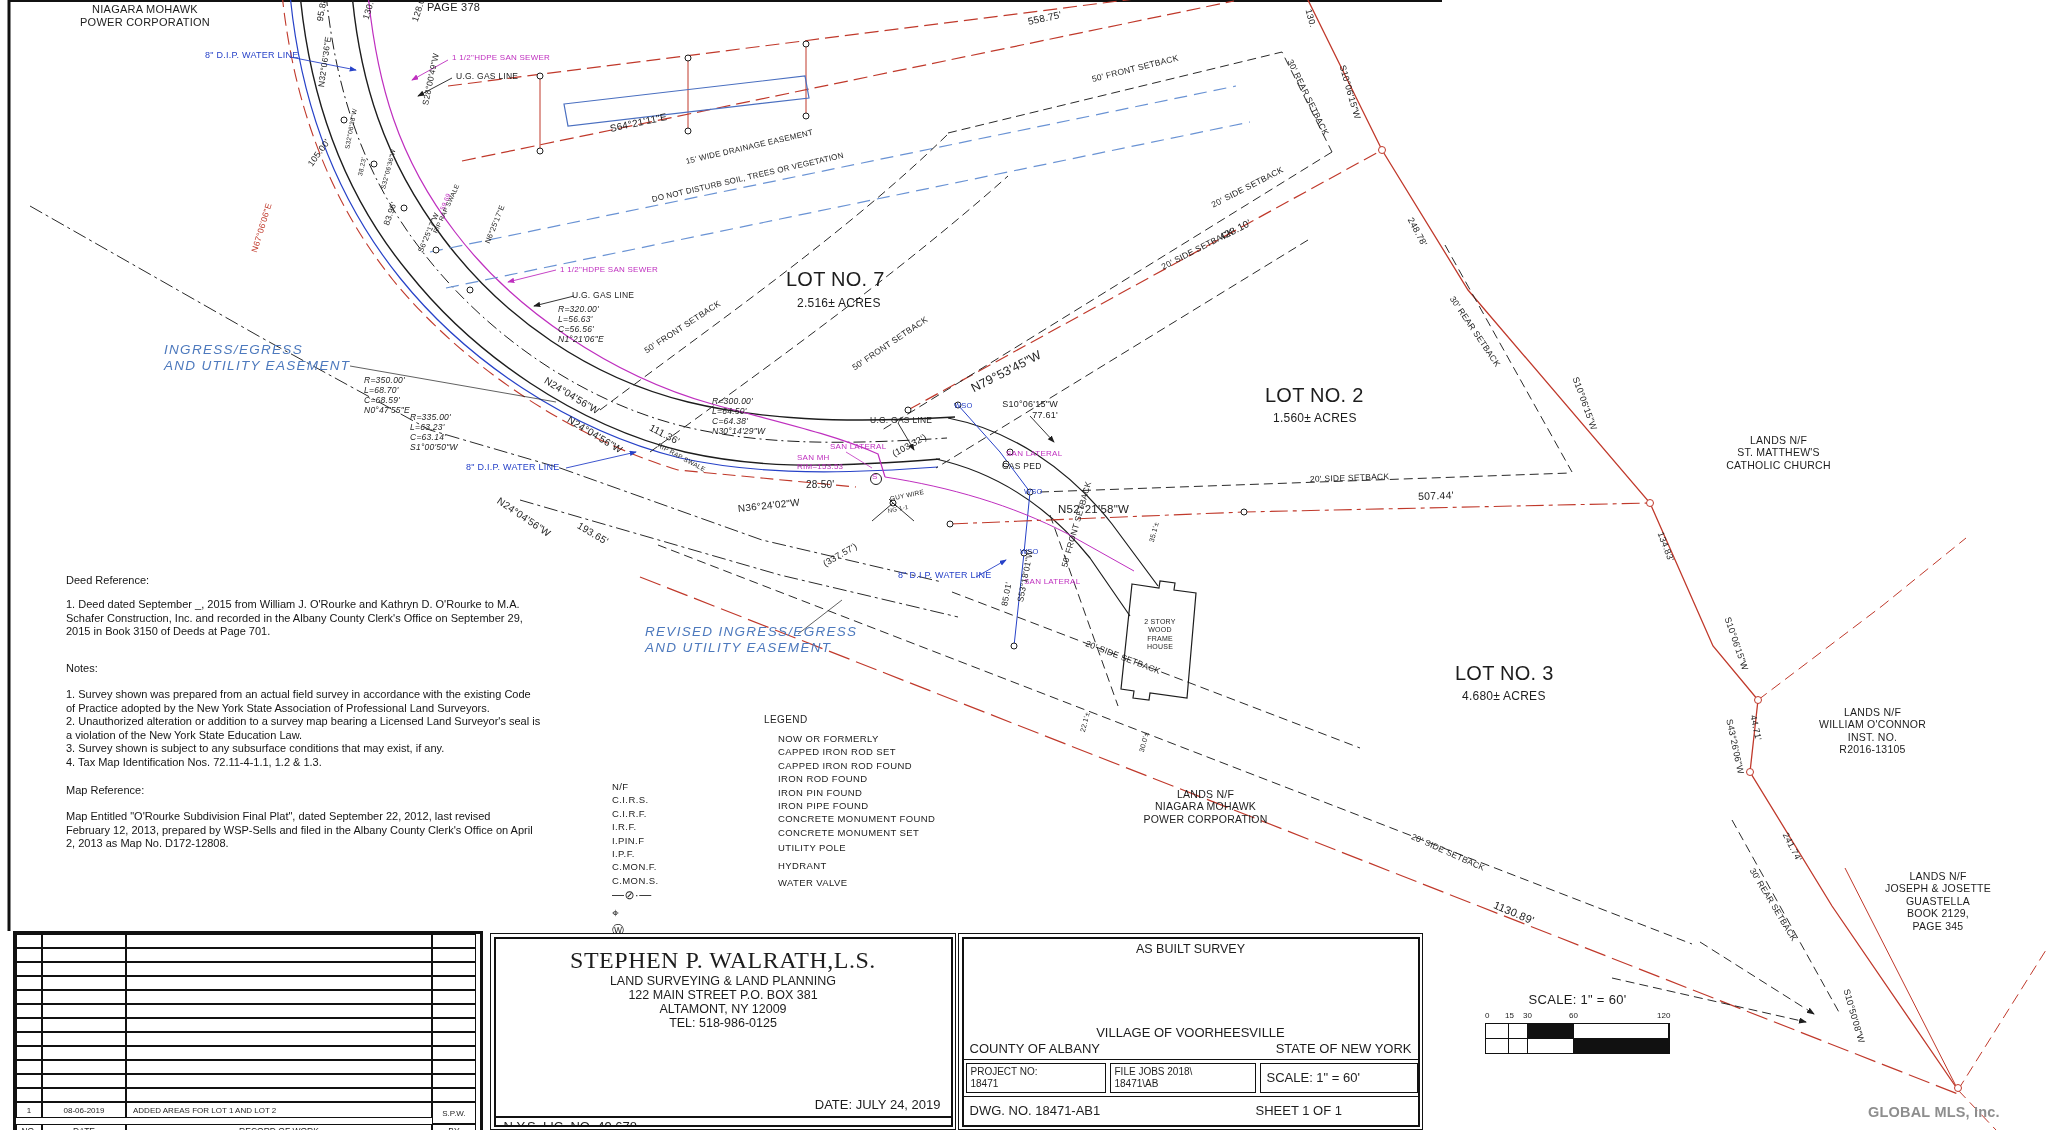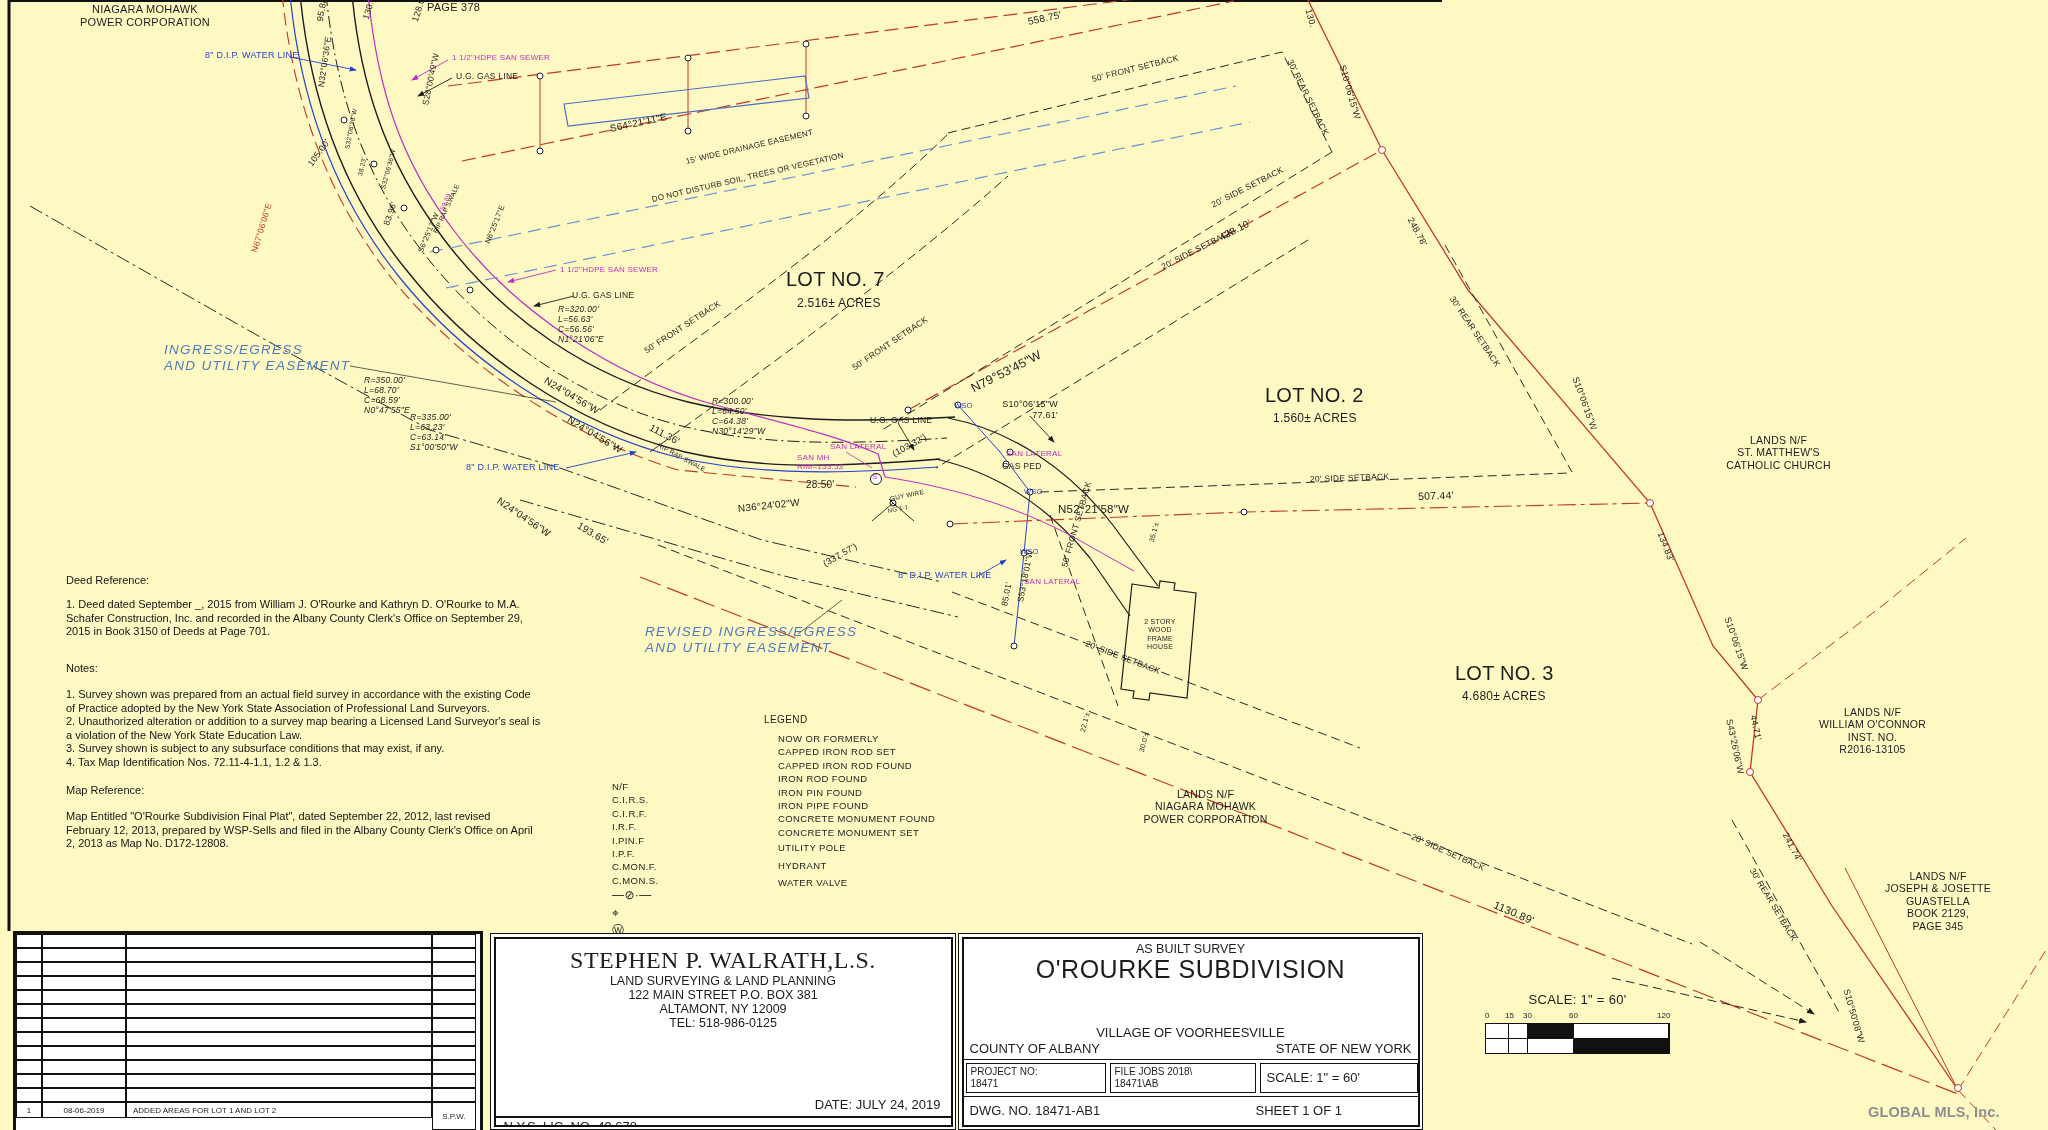--- a/index.html
+++ b/index.html
@@ -1,16 +1,16 @@
 <!DOCTYPE html>
 <html><head>
 <meta charset="utf-8">
 <style>
   html,body{margin:0;padding:0;background:#e8e8e8;}
-  .sheet{position:relative;width:2048px;height:1130px;background:#fef9c3;overflow:hidden;
+  .sheet{position:relative;width:2048px;height:1130px;background:#ffffff;overflow:hidden;
          font-family:"Liberation Sans",sans-serif;color:#1d1d1d;}
   svg{position:absolute;left:0;top:0;}
   
   .ml{position:absolute;white-space:pre-line;line-height:1.18;transform-origin:0 50%;
       letter-spacing:.25px;font-family:"Liberation Sans",sans-serif;}
   .ml.k{color:#1d1d1d}
   .ml.r{color:#c0392b}
   .ml.b{color:#2742c8}
   .ml.m{color:#bf2fbf}
   .ml.e{color:#4d79bd;font-style:italic;letter-spacing:1.3px}
@@ -450,21 +450,21 @@
       <div class="rrow">
         <div class="rcell c1" style="height: 14px;"></div>
         <div class="rcell c2" style="height: 14px;"></div>
         <div class="rcell c3" style="height: 14px;"></div>
         <div class="rcell c4" style="height: 14px;"></div>
       </div>
       <div class="rrow">
         <div class="rcell c1" style="height: 16px;">1</div>
         <div class="rcell c2" style="height: 16px;">08-06-2019</div>
         <div class="rcell c3" style="height: 16px;">ADDED AREAS FOR LOT 1 AND LOT 2</div>
-        <div class="rcell c4" style="height: 28px;">S.P.W.</div>
+        <div class="rcell c4" style="height: 22px;">S.P.W.</div>
       </div>
       <div class="rrow hdr">
         <div class="rcell c1" style="height: 14px;">NO.</div>
         <div class="rcell c2" style="height: 14px;">DATE</div>
         <div class="rcell c3" style="height: 14px;">RECORD OF WORK</div>
         <div class="rcell c4" style="height: 14px;">BY</div>
       </div>
     </div>
 
   <div class="dblbox" style="left:490px;top:933px;width:466px;height:197px;">
@@ -476,21 +476,20 @@
       <div class="ctr firm-line">TEL: 518-986-0125</div>
       <div class="abs" style="right:10px;top:158px;font-size:13px;">DATE: JULY 24, 2019</div>
       <div class="abs" style="left:0;right:0;top:177px;border-top:2px solid #111;"></div>
       <div class="abs" style="left:8px;top:180px;font-size:13px;">N.Y.S. LIC. NO. 49,678</div>
     </div>
   </div>
 
   <div class="dblbox" style="left:958px;top:933px;width:465px;height:197px;">
     <div class="dblin">
       <div class="ctr abs" style="left:0;right:0;top:3px;font-size:12.5px;">AS BUILT SURVEY</div>
-      <div class="ctr abs" style="left:0;right:0;top:16px;font-size:25px;letter-spacing:.5px;">O'ROURKE SUBDIVISION</div>
       <div class="ctr abs" style="left:0;right:0;top:86px;font-size:13px;">VILLAGE OF VOORHEESVILLE</div>
       <div class="abs" style="left:6px;top:102px;font-size:13px;">COUNTY OF ALBANY</div>
       <div class="abs" style="right:6px;top:102px;font-size:13px;">STATE OF NEW YORK</div>
       <div class="abs" style="left:0;right:0;top:120px;border-top:1.5px solid #111;"></div>
       <div class="abs" style="left:2px;top:124px;width:140px;height:30px;border:1.5px solid #111;box-sizing:border-box;padding:2px 4px;font-size:10px;line-height:12px;">
         <div>PROJECT NO:</div>
         <div>18471</div>
       </div>
       <div class="abs" style="left:146px;top:124px;width:146px;height:30px;border:1.5px solid #111;box-sizing:border-box;padding:2px 4px;font-size:10px;line-height:12px;">
         <div>FILE JOBS 2018\</div>

